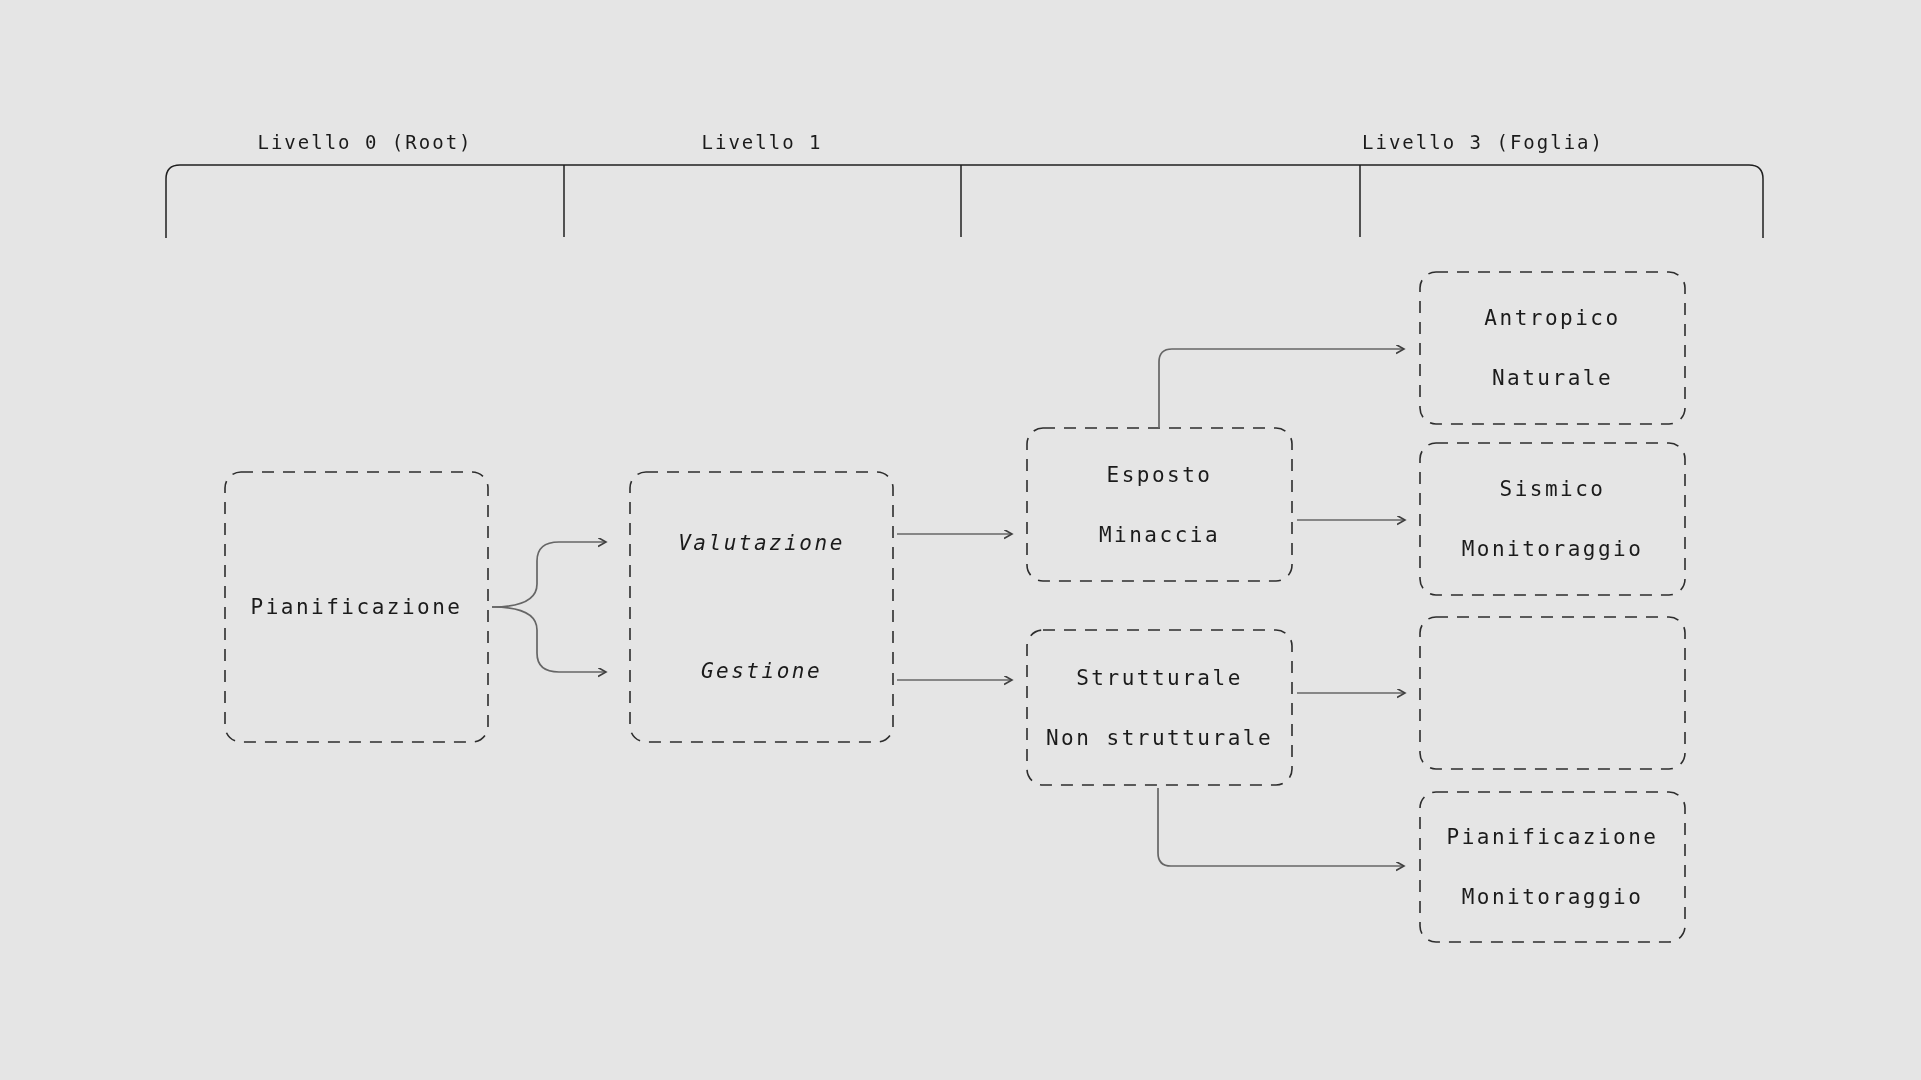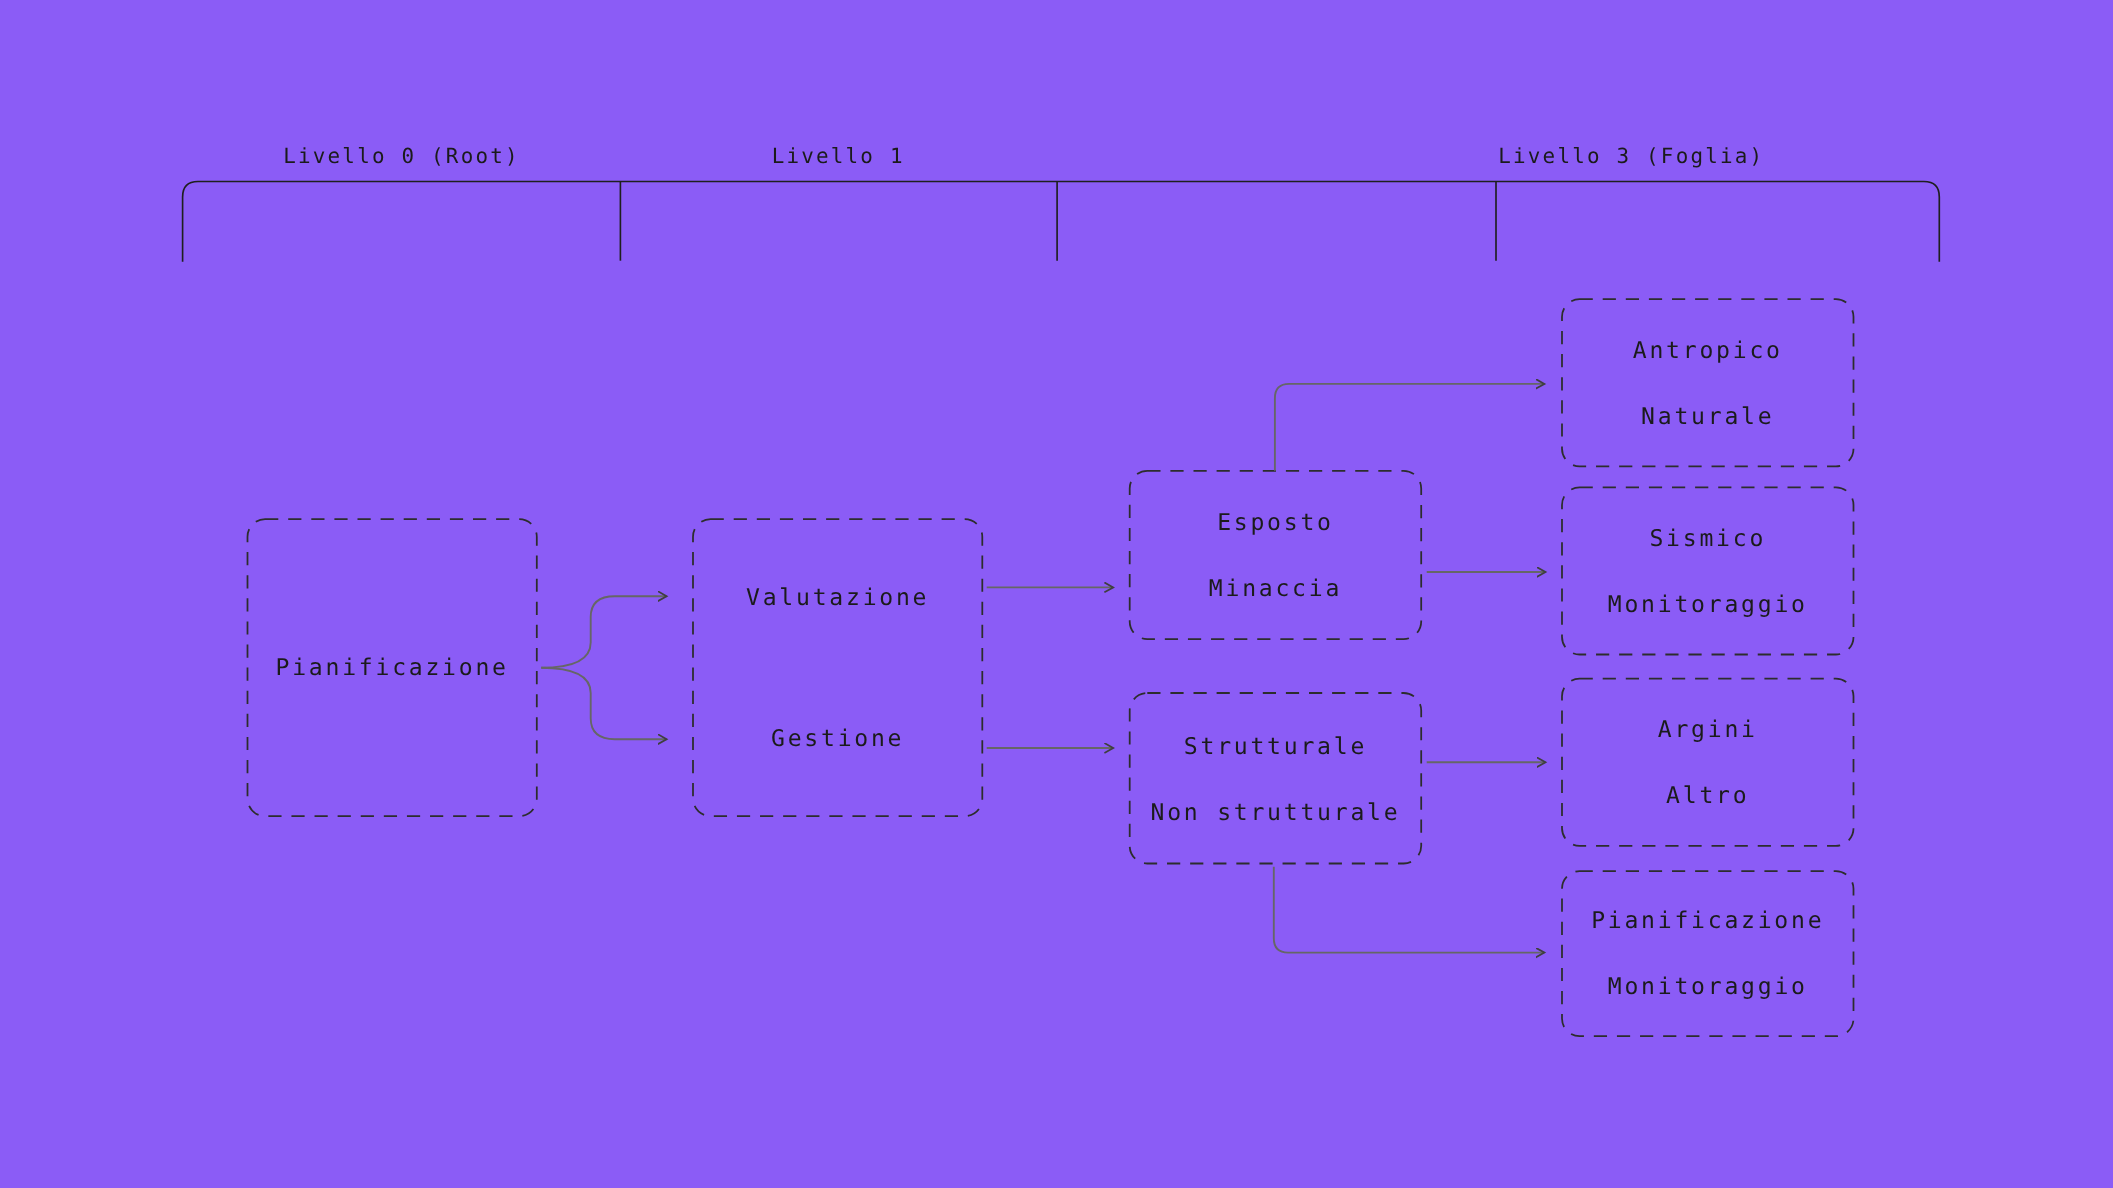--- a/index.html
+++ b/index.html
@@ -5,21 +5,21 @@
   html, body {
     margin: 0;
     padding: 0;
     background: #f8f8f5;
     font-family: "DejaVu Sans Mono", "Liberation Mono", monospace;
   }
   .canvas {
     position: relative;
     width: 1921px;
     height: 1080px;
-    background: #8b5cf6;
+    background: #e5e5e5;
     overflow: hidden;
   }
   .layer {
     position: absolute;
     left: 0; top: 0;
     width: 1921px;
     height: 1080px;
   }
   .level-label {
     position: absolute;
@@ -90,21 +90,21 @@
   </svg>
 
   <div class="level-label" style="left: 165px;">Livello 0 (Root)</div>
   <div class="level-label" style="left: 562px;">Livello 1</div>
   <div class="level-label" style="left: 1283px;">Livello 3 (Foglia)</div>
 
   <div class="node-text" style="left:225px; top:472px; width:263px; height:270px;">
     <span>Pianificazione</span>
   </div>
 
-  <div class="node-text gap-lg" style="left:630px; top:472px; width:263px; height:270px;">
+  <div class="node-text gap-lg" style="left:630px; top:472px; width:263px; height:270px;font-style:italic;">
     <span>Valutazione</span>
     <span>Gestione</span>
   </div>
 
   <div class="node-text gap-sm" style="left:1027px; top:428px; width:265px; height:153px;">
     <span>Esposto</span>
     <span>Minaccia</span>
   </div>
 
   <div class="node-text gap-sm" style="left:1027px; top:630px; width:265px; height:155px;">
@@ -115,23 +115,19 @@
   <div class="node-text gap-sm" style="left:1420px; top:272px; width:265px; height:152px;">
     <span>Antropico</span>
     <span>Naturale</span>
   </div>
 
   <div class="node-text gap-sm" style="left:1420px; top:443px; width:265px; height:152px;">
     <span>Sismico</span>
     <span>Monitoraggio</span>
   </div>
 
-  <div class="node-text gap-sm" style="left:1420px; top:617px; width:265px; height:152px;">
-    <span>Argini</span>
-    <span>Altro</span>
-  </div>
 
   <div class="node-text gap-sm" style="left:1420px; top:792px; width:265px; height:150px;">
     <span>Pianificazione</span>
     <span>Monitoraggio</span>
   </div>
 
 </div>
 
 </body></html>

